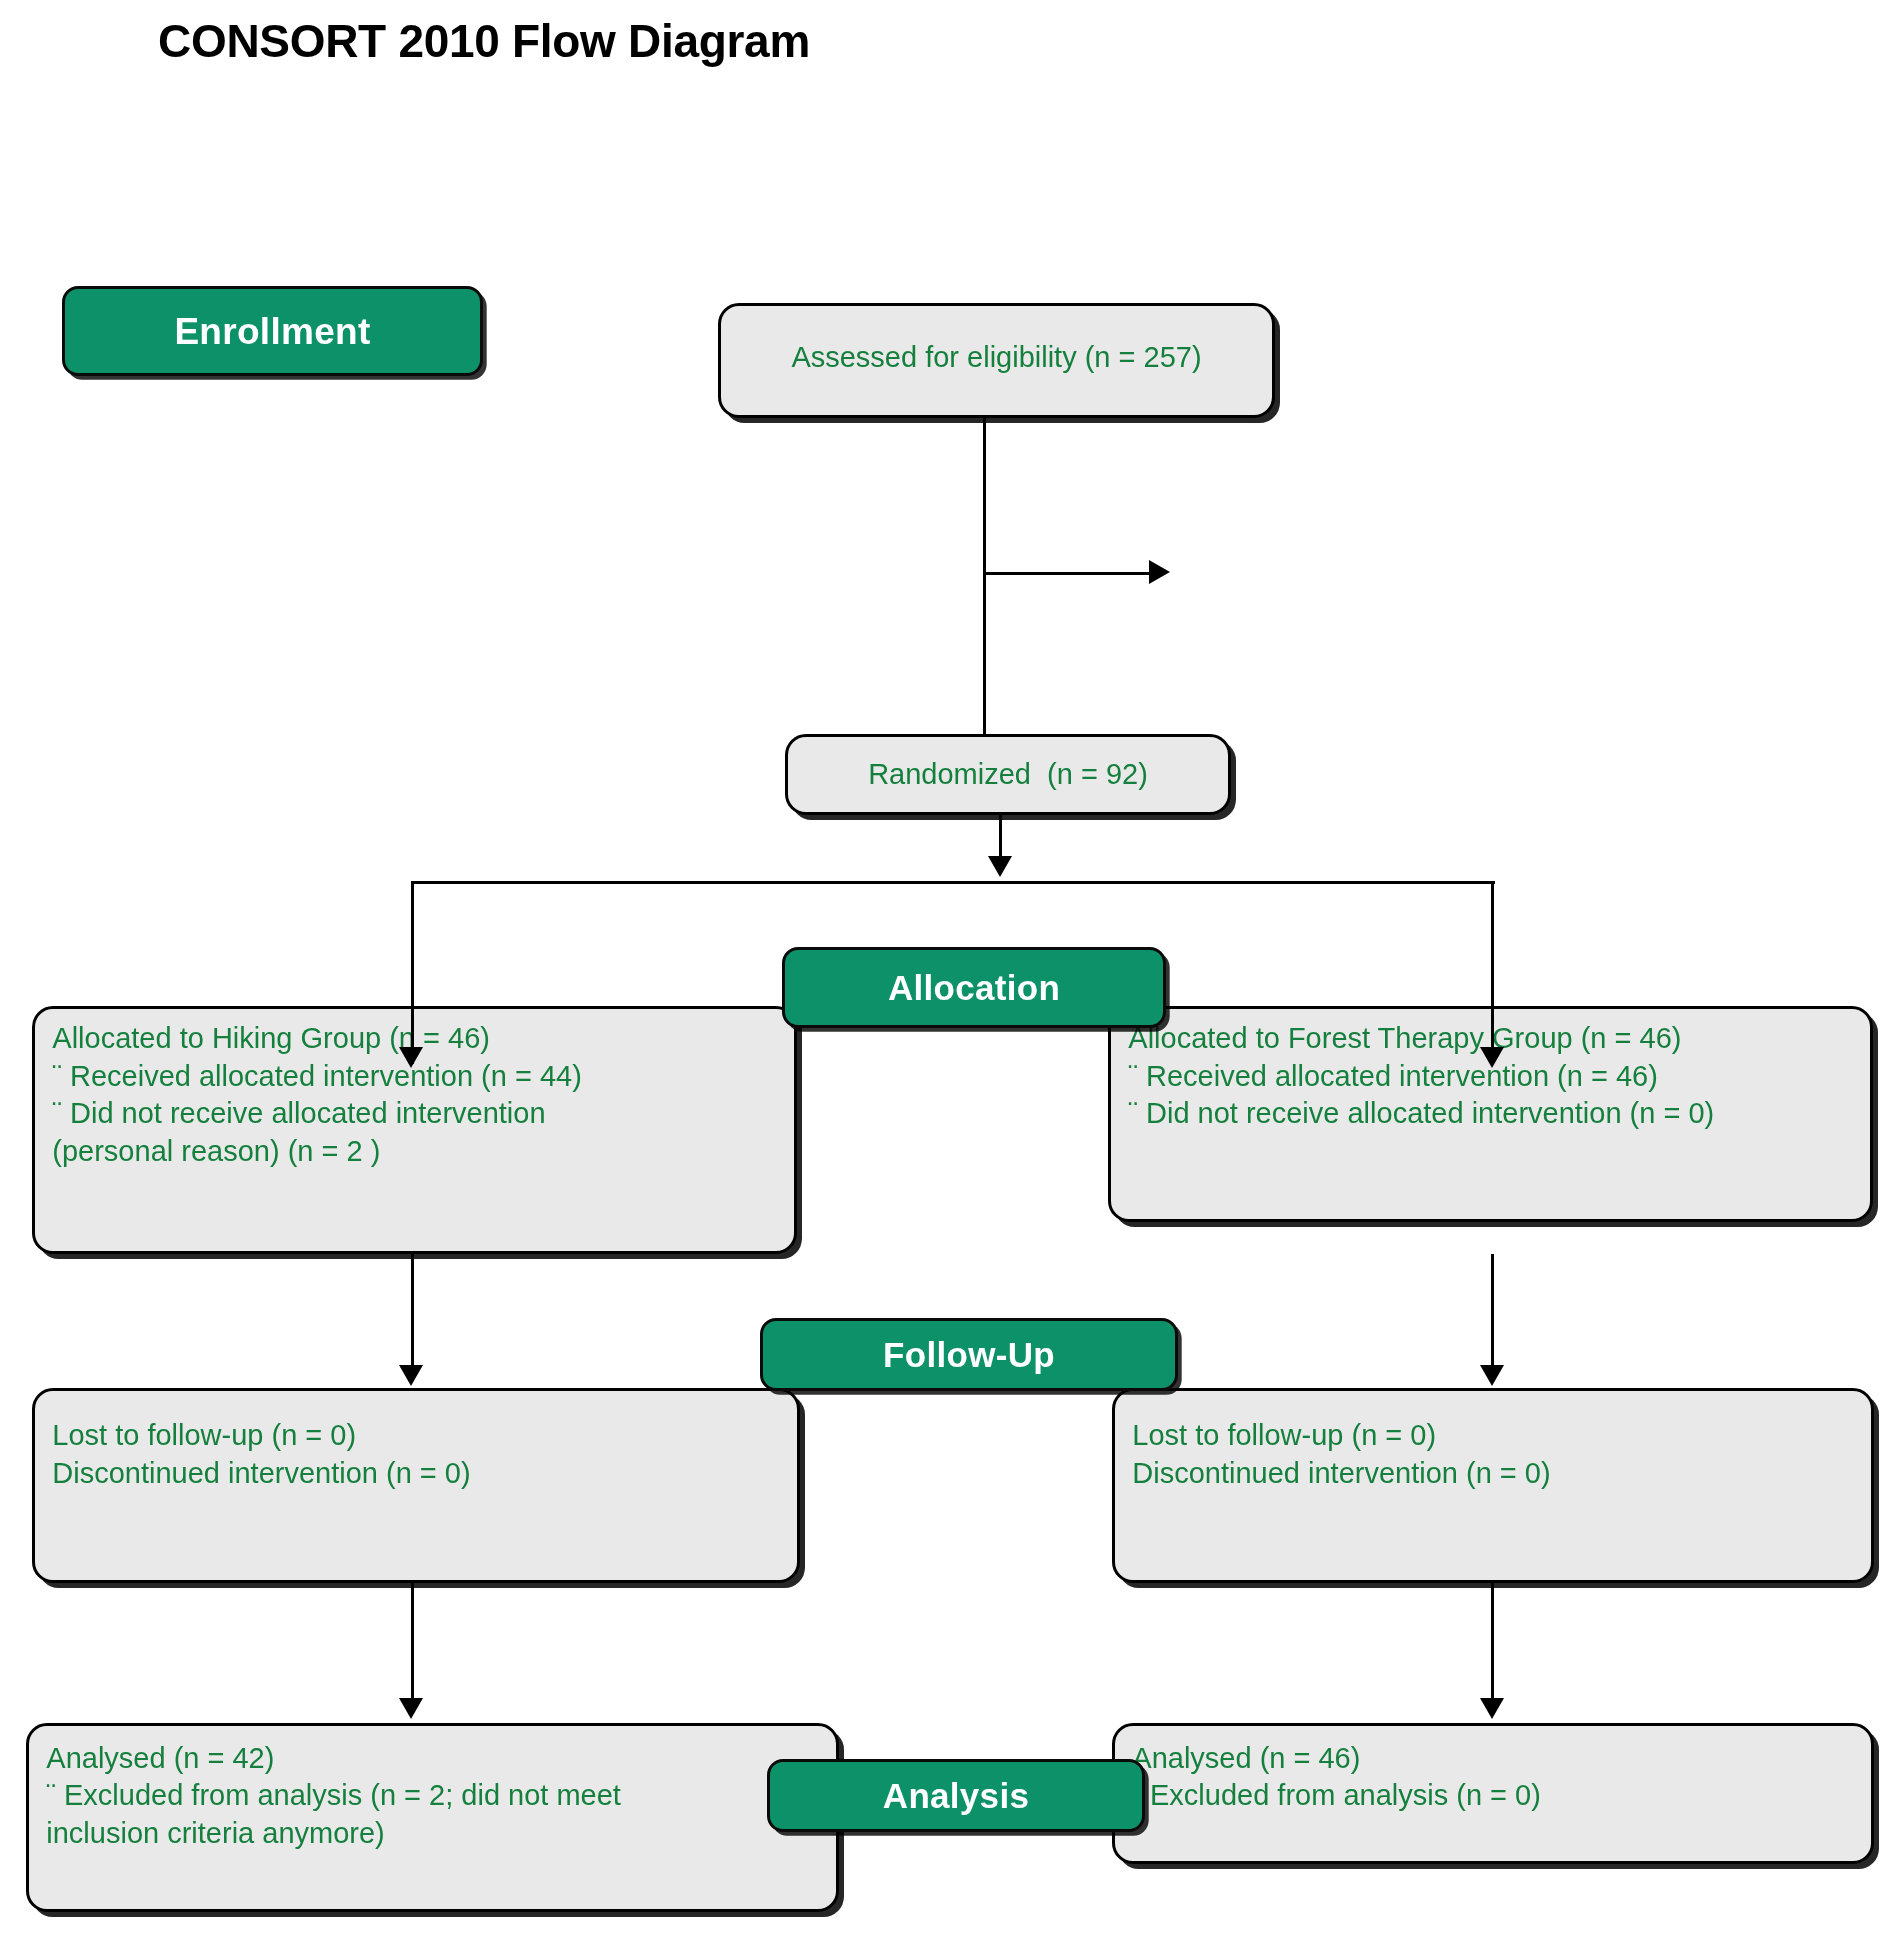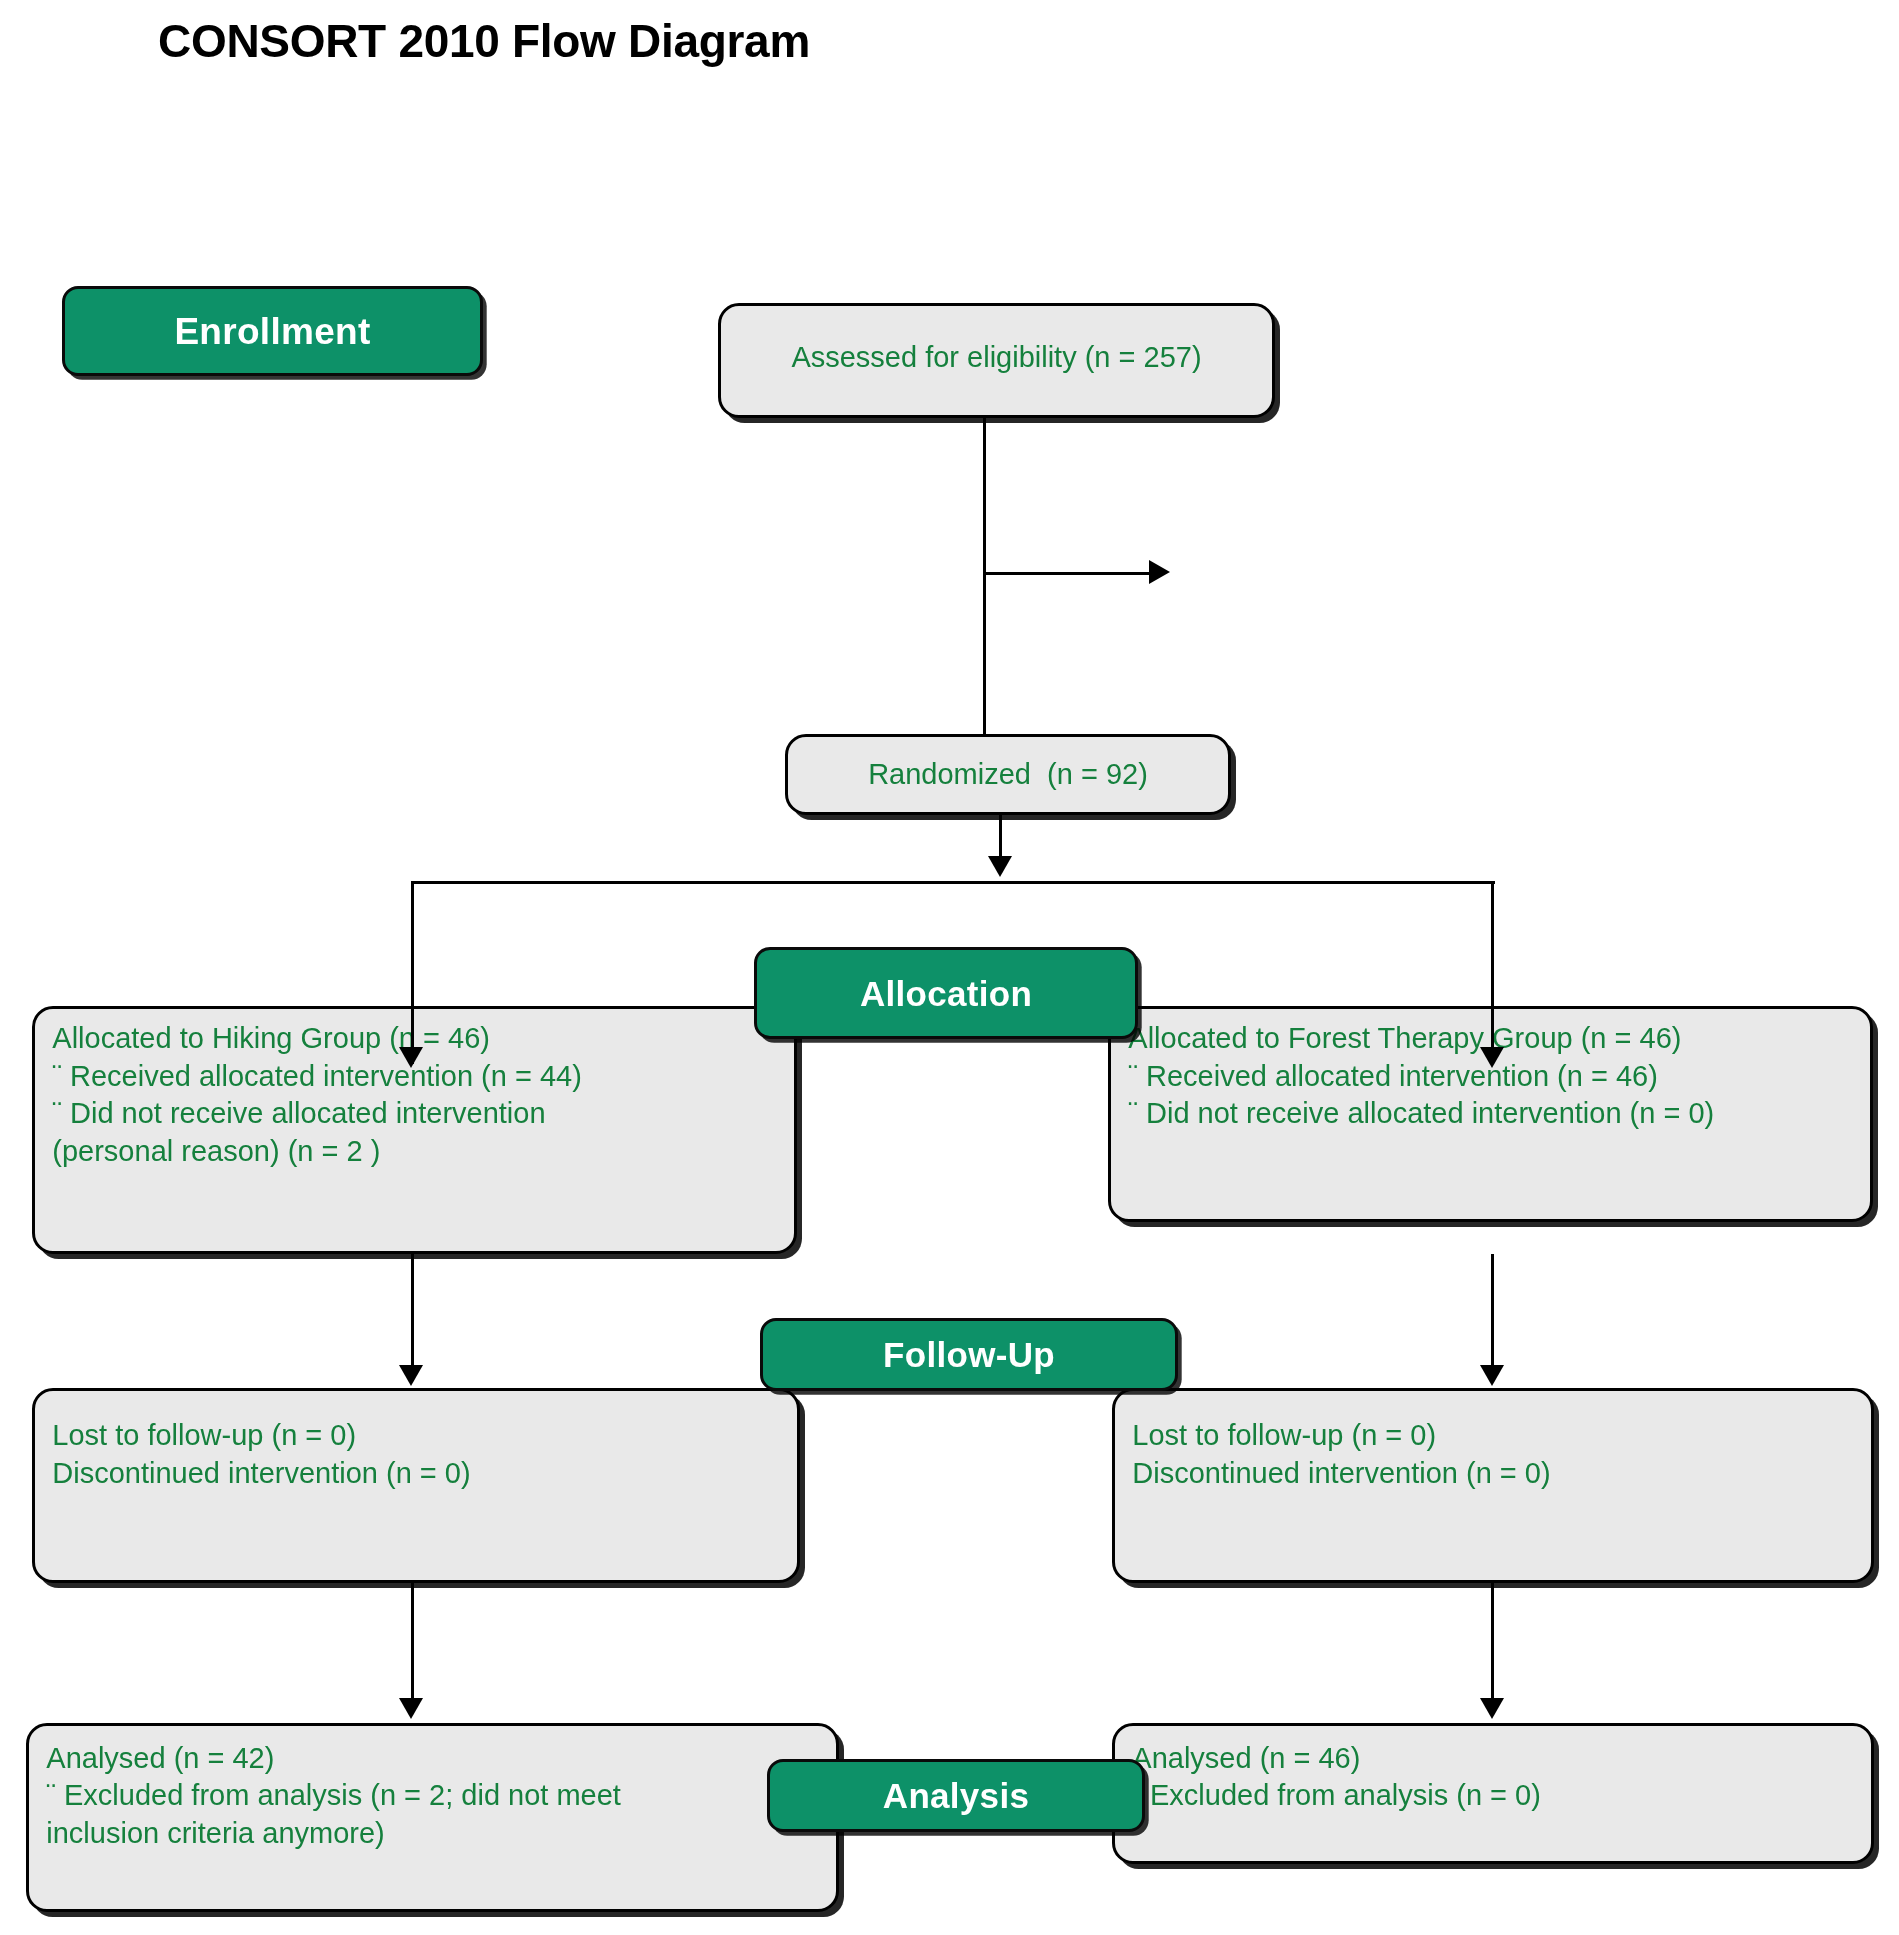--- a/index.html
+++ b/index.html
@@ -133,21 +133,21 @@
 
   <div class="vline" style="left:999px; top:814px; height:50px;"></div>
   <div class="arrow-down" style="left:988px; top:856px;"></div>
 
   <div class="hline" style="left:411px; top:881px; width:1084px;"></div>
   <div class="vline" style="left:411px; top:881px; height:183px;"></div>
   <div class="vline" style="left:1491px; top:881px; height:183px;"></div>
   <div class="arrow-down" style="left:399px; top:1047px;"></div>
   <div class="arrow-down" style="left:1480px; top:1047px;"></div>
 
-  <div class="stage-label" id="stage-allocation" style="left:754px; top:947px; width:384px; height:92px;">
+  <div class="stage-label" id="stage-allocation" style="left:782px; top:947px; width:384px; height:81px;">
     <span>Allocation</span>
   </div>
 
   <div class="node" style="left:32px; top:1006px; width:765px; height:248px;">
     <div class="txt" style="top:11px;">Allocated to Hiking Group (n = 46)
 ¨ Received allocated intervention (n = 44)
 ¨ Did not receive allocated intervention
 (personal reason) (n = 2 )</div>
   </div>
 

